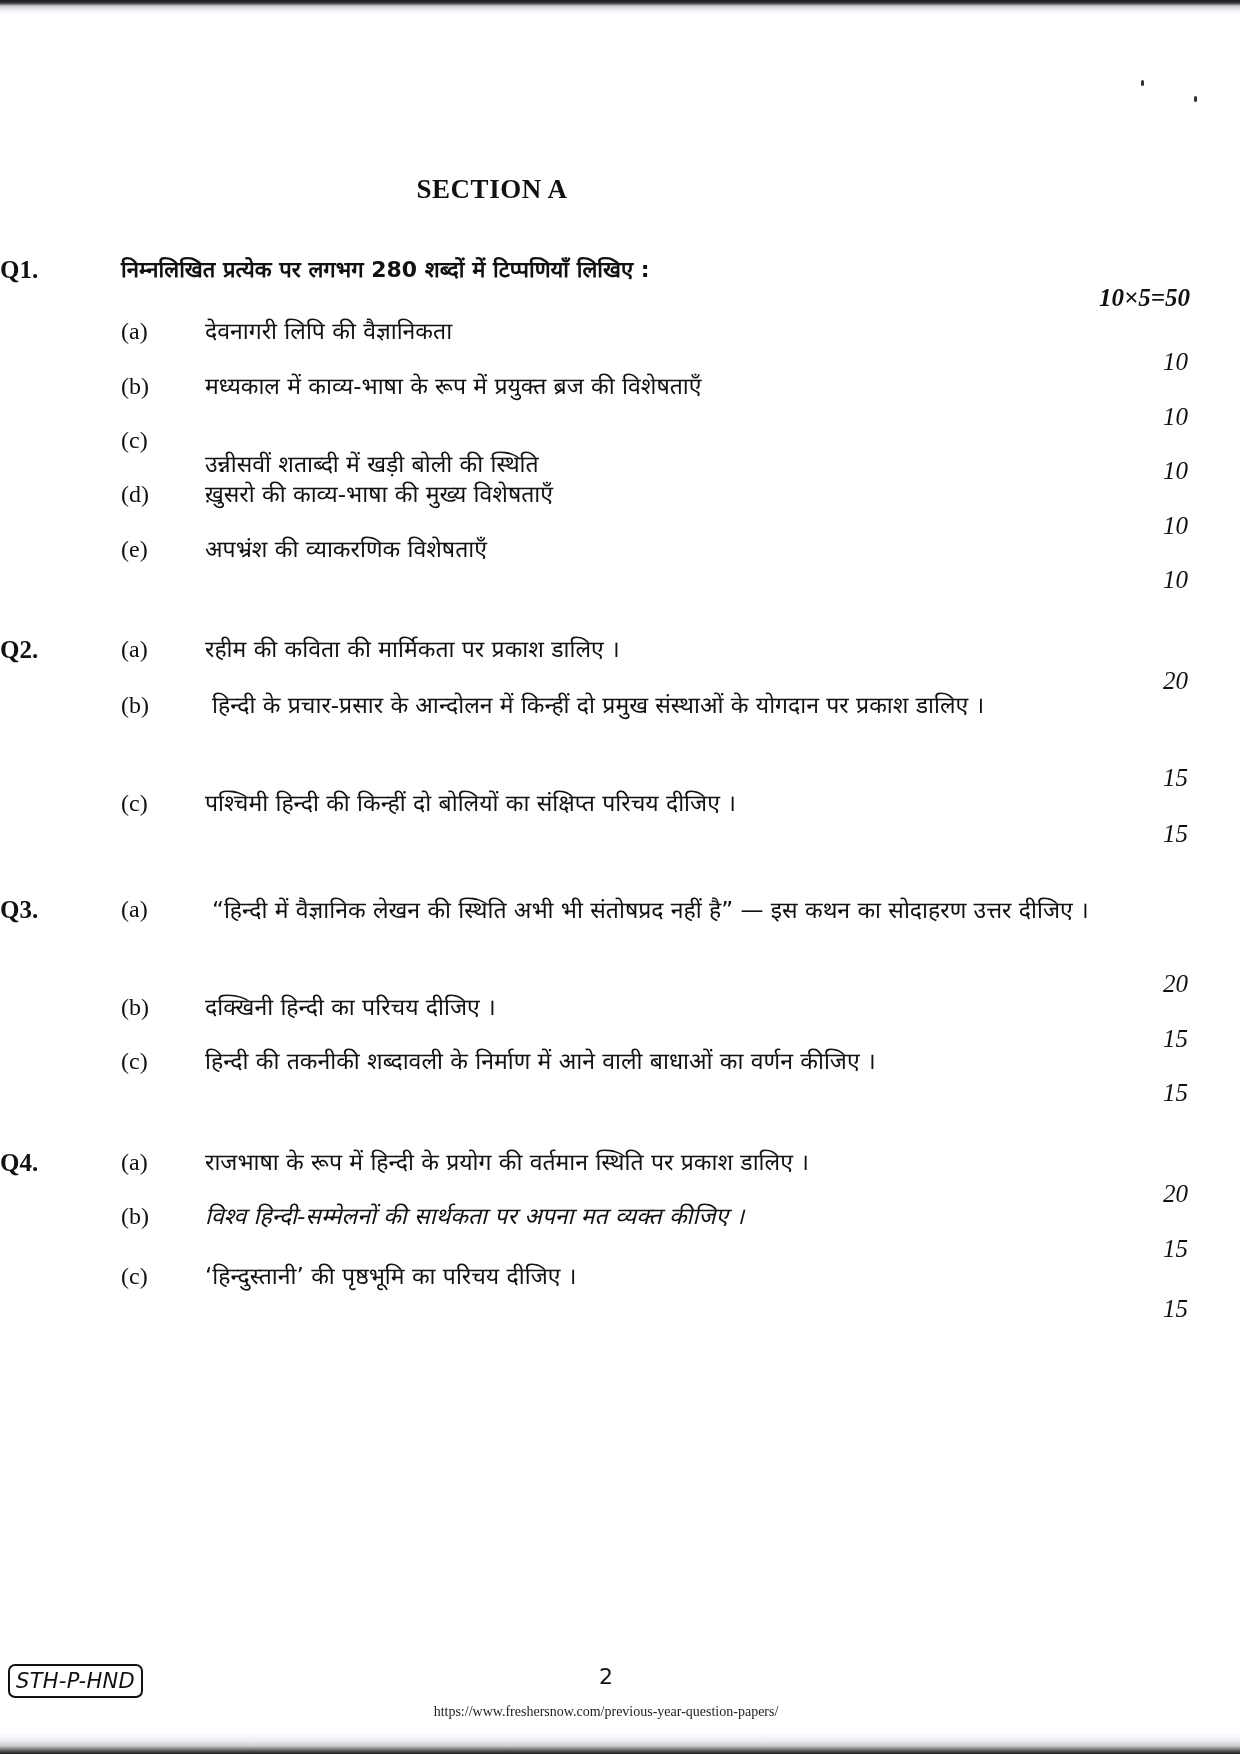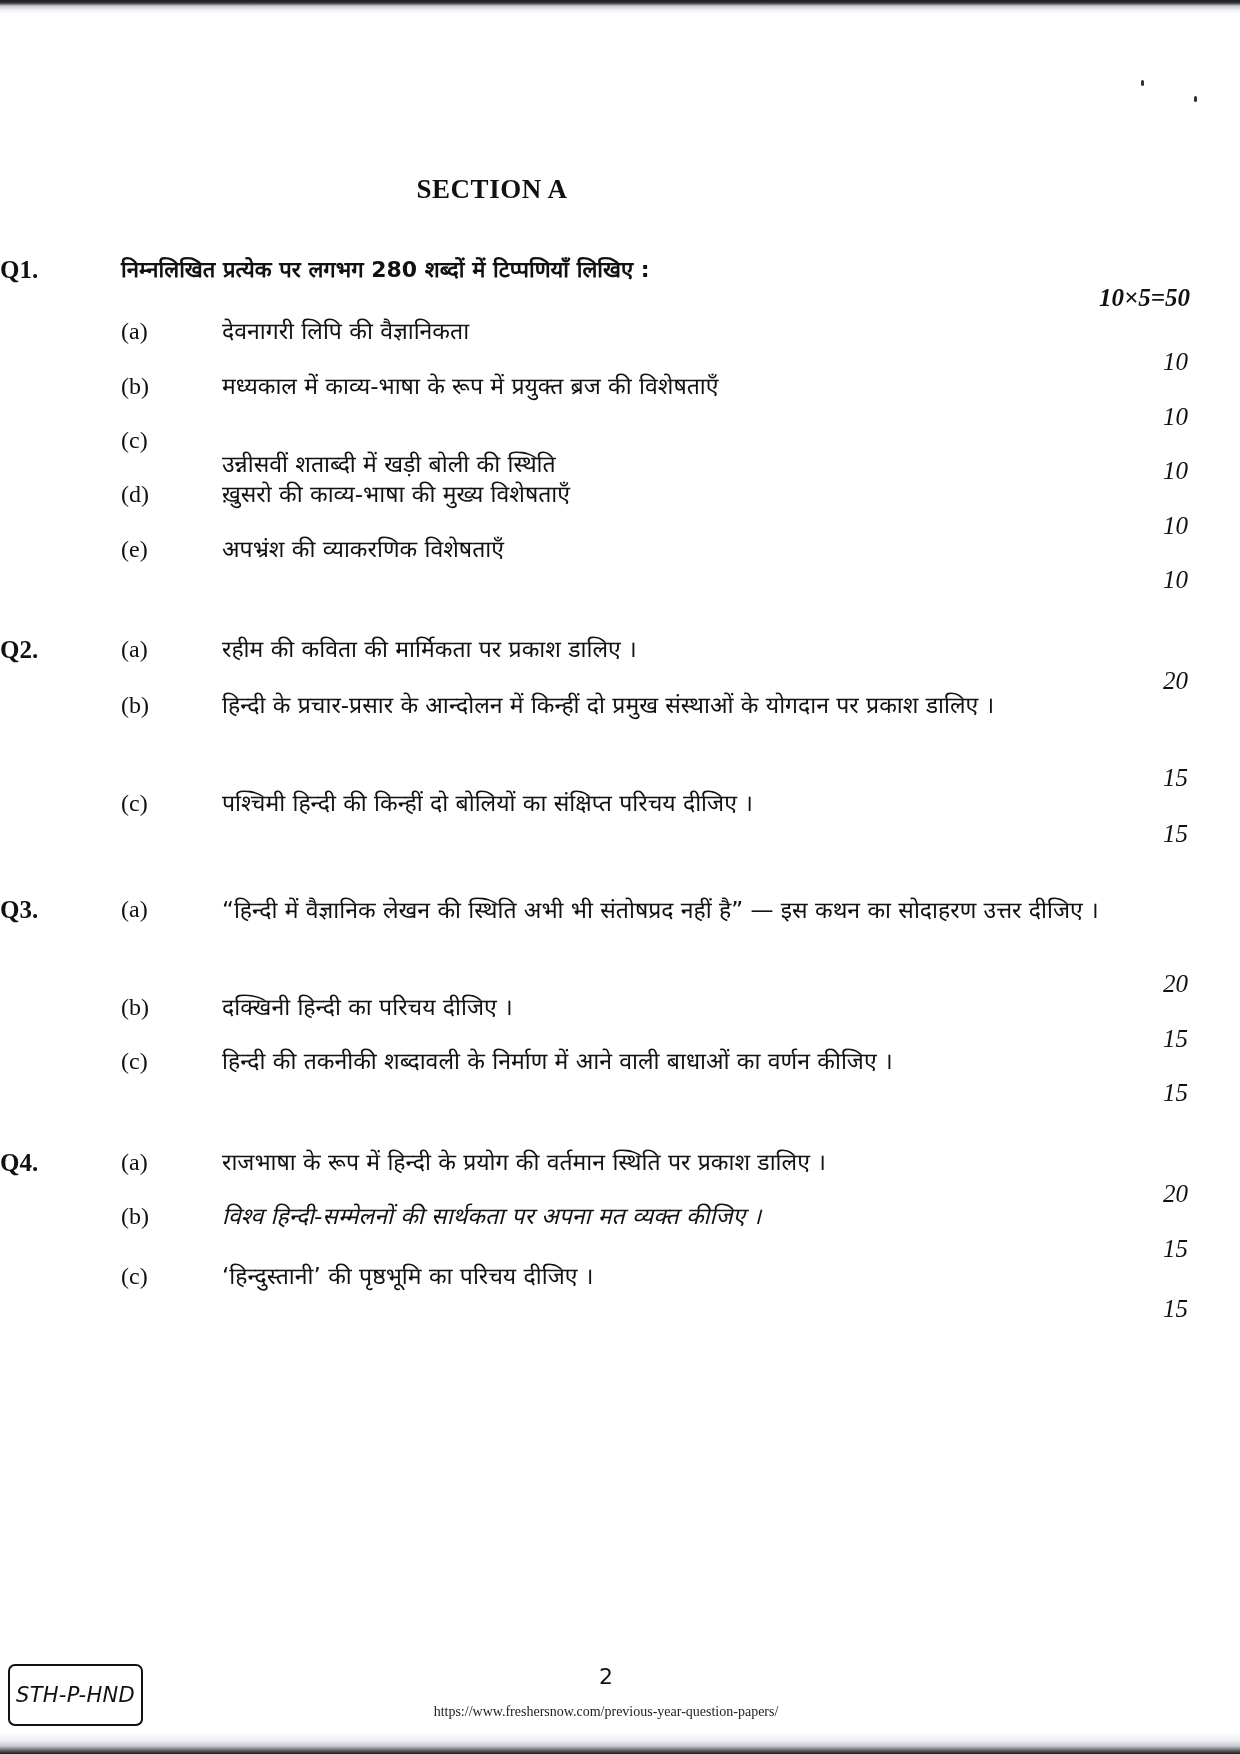--- a/index.html
+++ b/index.html
@@ -52,55 +52,56 @@
       font-size: 25px;
     }
     .sub {
       position: absolute;
       left: 121px;
       font-family: "Liberation Serif", "DejaVu Serif", serif;
       font-size: 24px;
     }
     .text {
       position: absolute;
-      left: 222px;
+      left: 205px;
       font-family: "DejaVu Sans", "Liberation Sans", sans-serif;
       font-size: 23px;
       line-height: 40px;
       color: #111;
     }
     .text.bold {
       font-weight: bold;
       font-size: 22px;
     }
     .text.wrap {
       width: 930px;
       text-align: justify;
       text-align-last: left;
+      margin-left: 7px;
     }
     .marks {
       position: absolute;
       right: 52px;
       width: 80px;
       text-align: right;
       font-family: "Liberation Serif", "DejaVu Serif", serif;
       font-style: italic;
       font-size: 25px;
       margin-top: 28px;
     }
     .marks.bold {
       font-weight: bold;
       right: 50px;
       width: 160px;
     }
     .footer-code {
       position: absolute;
       left: 8px;
       top: 1664px;
-      padding: 17px 6px;
+      padding: 3px 6px;
       border: 2.5px solid #111;
       border-radius: 7px;
       font-family: "DejaVu Sans", "Liberation Sans", sans-serif;
       font-style: italic;
       font-size: 21px;
       letter-spacing: 0.3px;
     }
     .page-num {
       position: absolute;
       top: 1664px;

